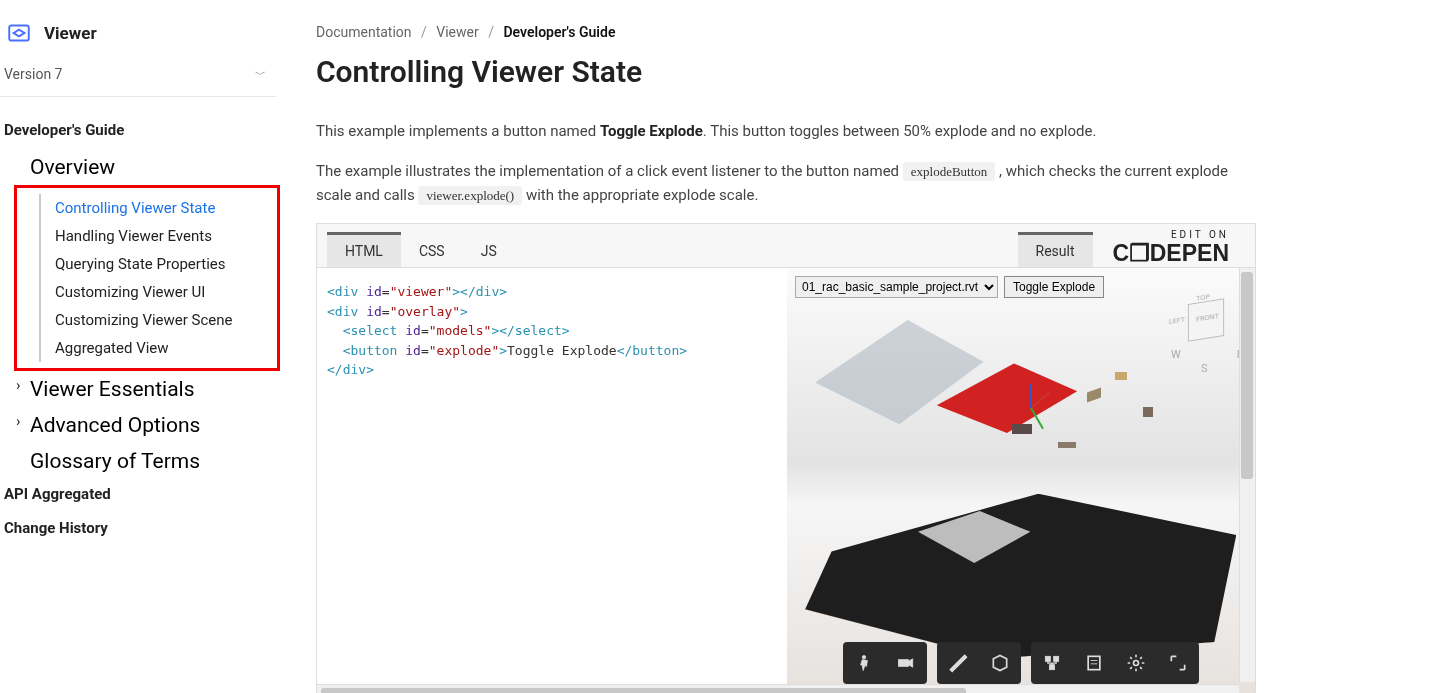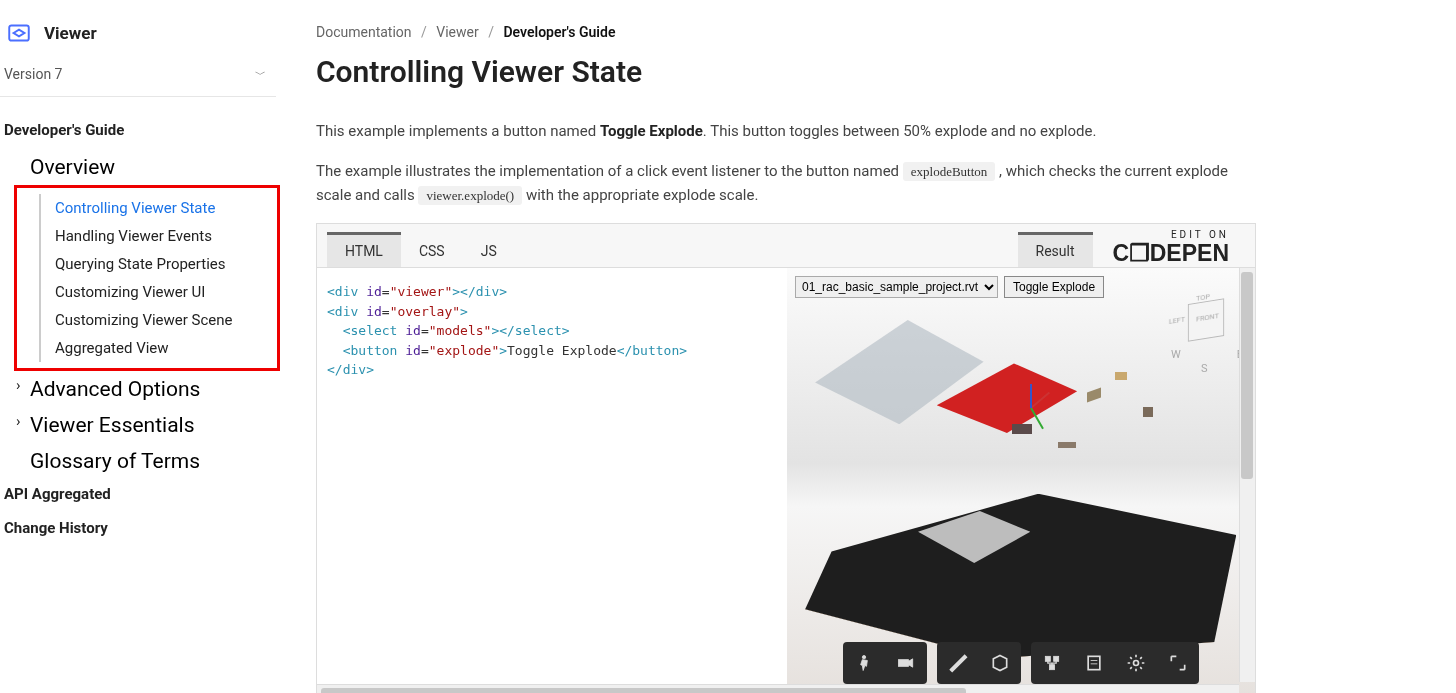--- a/index.html
+++ b/index.html
@@ -245,22 +245,22 @@
       <li class="sub-item active">Controlling Viewer State</li>
       <li class="sub-item">Handling Viewer Events</li>
       <li class="sub-item">Querying State Properties</li>
       <li class="sub-item">Customizing Viewer UI</li>
       <li class="sub-item">Customizing Viewer Scene</li>
       <li class="sub-item">Aggregated View</li>
     </ul>
   </div>
 
   <ul class="nav-list">
+    <li class="nav-item with-caret">Viewer Essentials</li>
     <li class="nav-item with-caret">Advanced Options</li>
-    <li class="nav-item with-caret">Viewer Essentials</li>
     <li class="nav-item">Glossary of Terms</li>
   </ul>
 
   <div class="nav-section-title">API Aggregated</div>
   <div class="nav-section-title">Change History</div>
 </aside>
 
 <main class="main">
   <div class="breadcrumb">
     <span>Documentation</span>

